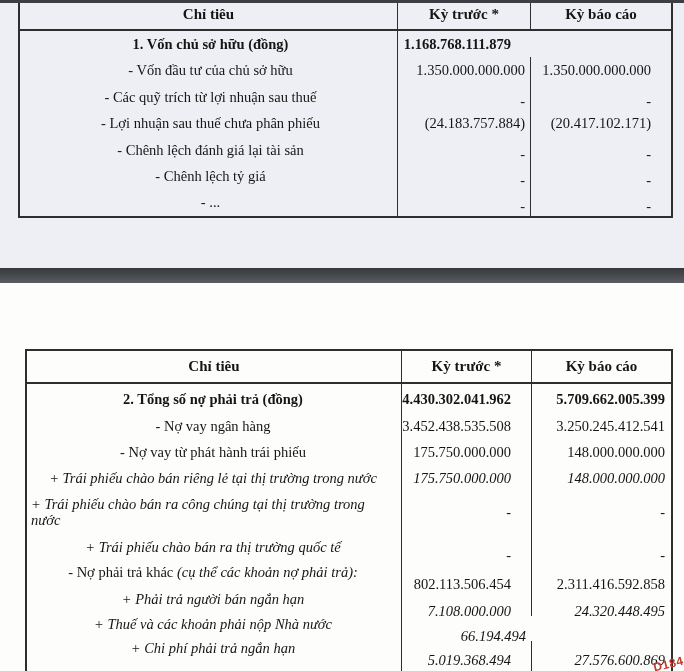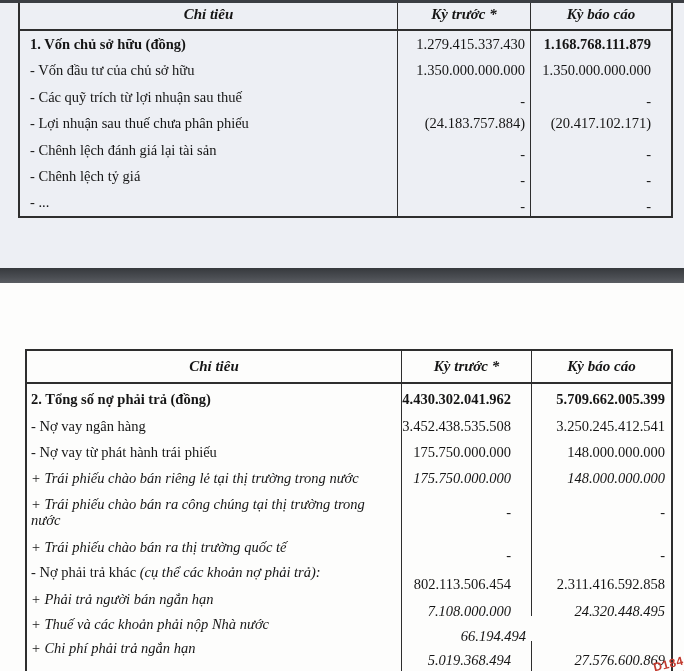--- a/index.html
+++ b/index.html
@@ -20,29 +20,29 @@
   
   .tbl { position:absolute; z-index:3; }
   .t1 { left:18px; top:0; width:655px;
         border-left:2px solid #2e2e2e; border-right:2px solid #2e2e2e; border-bottom:2px solid #2e2e2e; }
   .t2 { left:25px; top:349px; width:648px; height:322px; overflow:hidden;
         border-top:2px solid #2e2e2e; border-left:2px solid #2e2e2e; border-right:2px solid #2e2e2e; }
 
   .hrow { display:grid; border-bottom:2px solid #2e2e2e; font-weight:bold; font-size:15px; }
   .t1 .hrow { grid-template-columns:378px 133px 1fr; height:31px; }
   .t2 .hrow { grid-template-columns:375px 130px 1fr; height:33px; }
-  .hcell { display:flex; align-items:center; justify-content:center;font-style:italic; }
+  .hcell { display:flex; align-items:center; justify-content:center; }
   .hcell.c1 { border-right:1.5px solid #2e2e2e; }
   .hcell.c2 { border-right:1.5px solid #2e2e2e; }
 
   .row { display:grid; }
   .t1 .row { grid-template-columns:378px 133px 1fr; height:26.4px; }
   .t2 .row { grid-template-columns:375px 130px 1fr; }
   .cell { display:flex; align-items:center; font-size:14.5px; line-height:1.12; }
-  .cell.clabel { padding-left:10px; padding-right:6px; border-right:1.5px solid #2e2e2e; }
+  .cell.clabel { padding-left:10px; padding-right:6px; border-right:1.5px solid #2e2e2e;justify-content:center; }
   .t2 .cell.clabel { padding-left:4px; }
   .cell.cprev  { justify-content:flex-end; padding-right:5px; border-right:1.5px solid #2e2e2e; }
   .t2 .cell.cprev { padding-right:20px;text-align:right; }
   .cell.ccur   { justify-content:flex-end; padding-right:20px; }
   .t2 .cell.ccur { padding-right:6px; }
 
   .b { font-weight:bold; }
   .i { font-style:italic; }
   .note { font-style:italic; }
   .val { display:inline-block; }
@@ -80,23 +80,20 @@
     <div class="hrow">
       <div class="hcell c1">Chỉ tiêu</div>
       <div class="hcell c2">Kỳ trước *</div>
       <div class="hcell c3">Kỳ báo cáo</div>
     </div>
     <div class="tbody">
         <div class="row r1">
           <div class="cell clabel">
             <span class="txt b">1. Vốn chủ sở hữu (đồng)</span>
           </div>
-          <div class="cell cprev">
-            <span class="val">1.279.415.337.430</span>
-          </div>
           <div class="cell ccur">
             <span class="val b">1.168.768.111.879</span>
           </div>
         </div>
         <div class="row r2">
           <div class="cell clabel">
             <span class="txt">- Vốn đầu tư của chủ sở hữu</span>
           </div>
           <div class="cell cprev">
             <span class="val">1.350.000.000.000</span>

